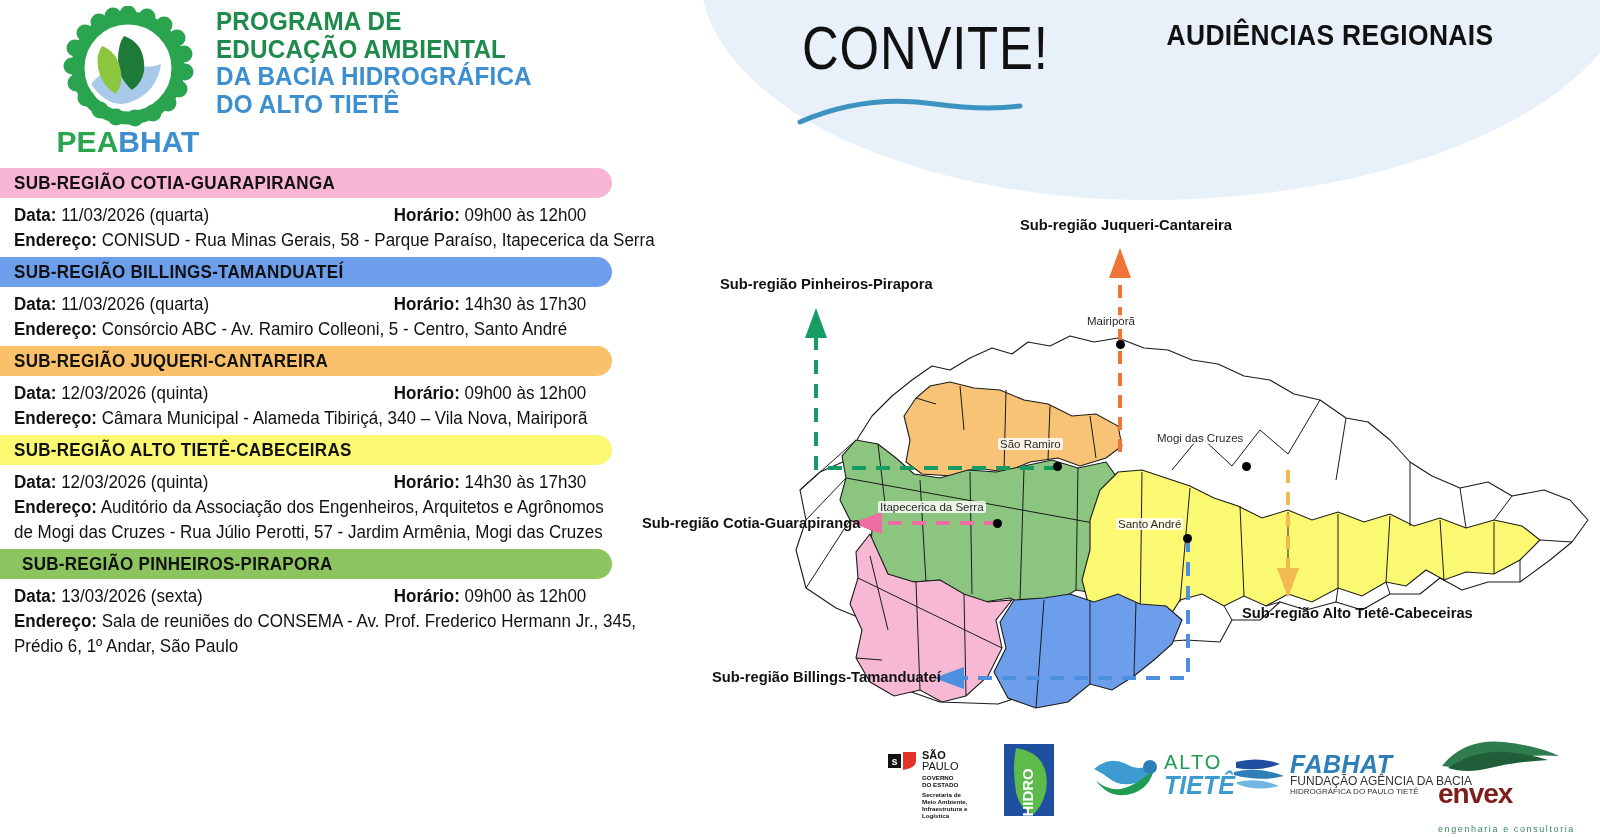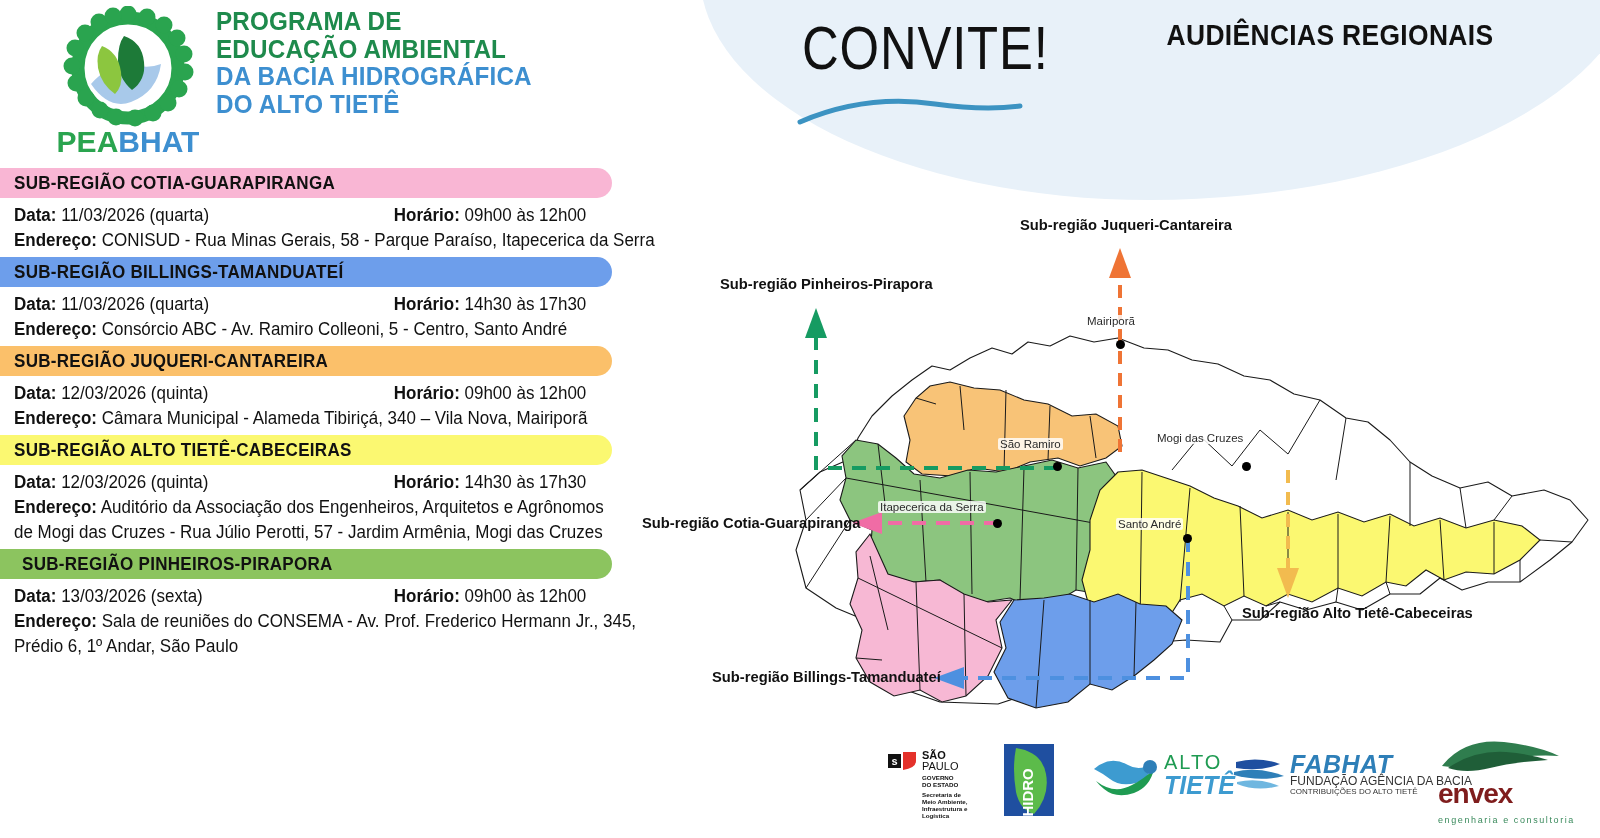--- a/index.html
+++ b/index.html
@@ -410,28 +410,28 @@
     <div class="lg" style="left:368px;top:32px;display:flex;align-items:flex-end">
       <svg width="62" height="46" viewBox="0 0 62 46">
         <circle cx="31" cy="23" r="22" fill="#ffffff"></circle>
         <path d="M8 12 q22 -6 44 2 q-20 8 -44 4z" fill="#1f4fa0"></path>
         <path d="M6 22 q24 -6 50 4 q-24 6 -50 -1z" fill="#2e7fb8"></path>
         <path d="M9 32 q22 -5 42 4 q-22 6 -42 -2z" fill="#6fb7e0"></path>
       </svg>
       <div>
         <div style="font-size:25px;color:#2e7fb8;font-weight:bold;font-style:italic;letter-spacing:.5px;line-height:25px">FABHAT</div>
         <div style="font-size:12px;color:#333;line-height:9.5px">FUNDAÇÃO AGÊNCIA DA BACIA</div>
-        <div style="font-size:8px;color:#333;line-height:9.5px">CONTRIBUIÇÕES DO ALTO TIETÊ</div>
+        <div style="font-size:8px;color:#333;line-height:9.5px">HIDROGRÁFICA DO PAULO TIETÊ</div>
       </div>
     </div>
 
     <div class="lg" style="left:578px;top:22px">
       <svg width="125" height="34" viewBox="0 0 125 34">
         <path d="M4 26 q22 -28 62 -24 q34 4 55 14 q-34 -2 -62 6 q-30 8 -55 4z" fill="#2f7d4e"></path>
         <path d="M10 28 q26 -18 58 -16 q24 2 42 8 q-34 2 -58 8 q-24 6 -42 0z" fill="#1f5e38"></path>
       </svg>
       <div style="font-size:28px;color:#7f1d1d;font-weight:bold;line-height:32px;letter-spacing:-1px">envex</div>
-      <div style="font-size:9px;color:#3a8a5c;letter-spacing:1.6px;text-align:center;margin-top:5px">engenharia e consultoria</div>
+      <div style="font-size:9px;color:#3a8a5c;letter-spacing:1.6px;text-align:center;margin-top:14px">engenharia e consultoria</div>
     </div>
 
   </div>
 
 </div>
 
 </body></html>

